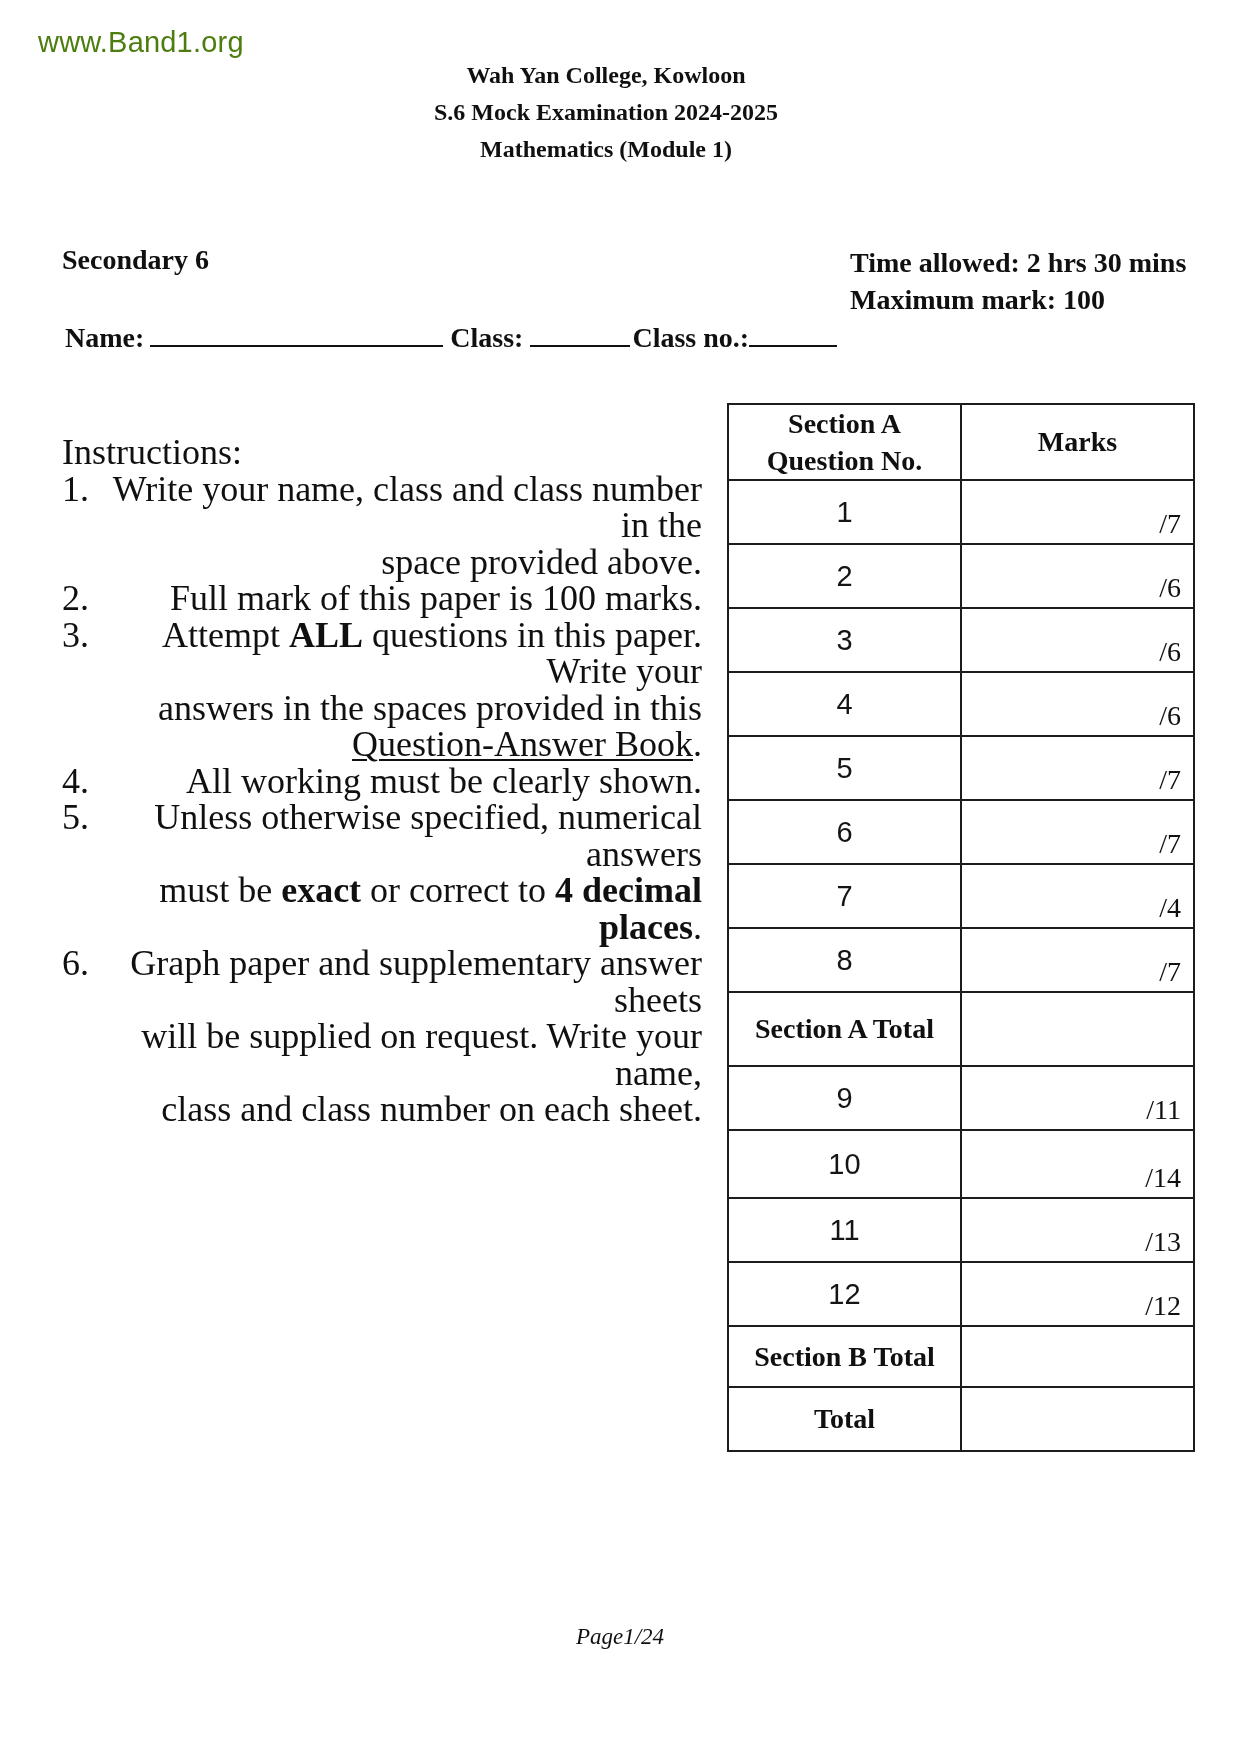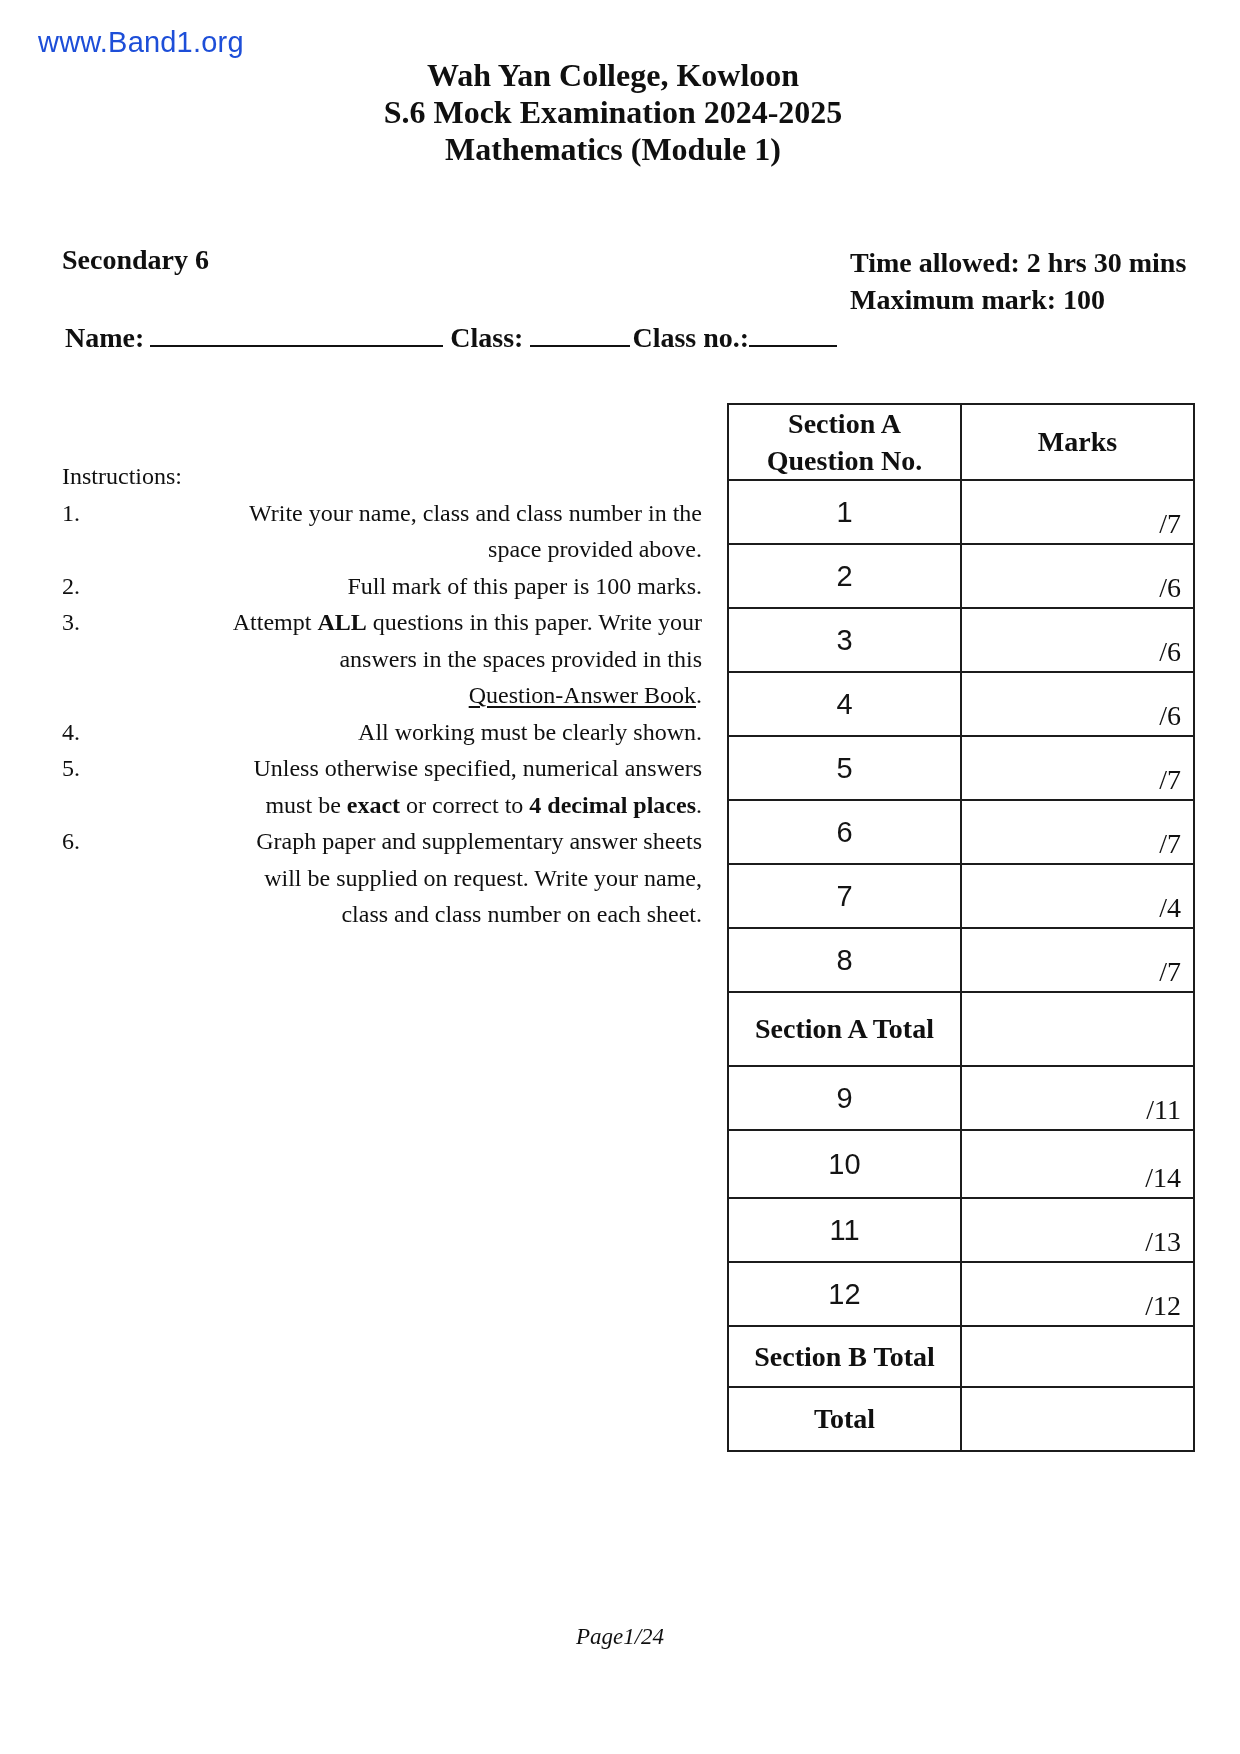--- a/index.html
+++ b/index.html
@@ -7,40 +7,40 @@
   body {
     width:1240px; height:1754px; position:relative;
     font-family:"Liberation Serif", serif; color:#101010;
     -webkit-font-smoothing:antialiased;
   }
   .abs { position:absolute; }
 
   .logo {
     left:38px; top:26px;
     font-family:"Liberation Sans", sans-serif;
-    font-size:29px; color:#1d4ed8; letter-spacing:0.2px;
+    font-size:29px; color:#4d7c0f; letter-spacing:0.2px;
   }
 
   .title-block {
     left:0; top:57px; width:1212px;
-    text-align:center; font-weight:bold; font-size:32px; line-height:37px;margin-left:7px;
+    text-align:center; font-weight:bold; font-size:24px; line-height:37px;
   }
 
   .secondary { left:62px; top:243px; font-weight:bold; font-size:28px; line-height:34px; }
 
   .right-meta { left:850px; top:244px; font-weight:bold; font-size:28px; line-height:37px; }
 
   .name-row { left:65px; top:320px; font-weight:bold; font-size:28px; line-height:34px; white-space:nowrap; }
   .uline { display:inline-block; border-bottom:2.5px solid #111; height:0.95em; }
   .u-name { width:293px; margin-left:6px; }
   .u-class { width:100px; margin-left:7px; margin-right:2px; }
   .u-classno { width:88px; }
   .sp { display:inline-block; width:7px; }
 
-  .instructions { left:62px; top:434px; width:640px; font-size:24px; line-height:36.5px;margin-top:24px; }
+  .instructions { left:62px; top:434px; width:640px; font-size:36px; line-height:36.5px; }
   .ins-title { margin-bottom:0; }
   .ins-list { list-style:none; }
   .ins-item { display:flex; }
   .ins-num { width:48px; flex:0 0 48px; }
   .ins-text { flex:1; }
   .ins-line { display:block;text-align:right; }
   .u { text-decoration:underline; text-decoration-thickness:2px; text-underline-offset:3px; }
 
   .marks-table-wrap { left:727px; top:403px; }
   table.marks { border-collapse:collapse; table-layout:fixed; }

